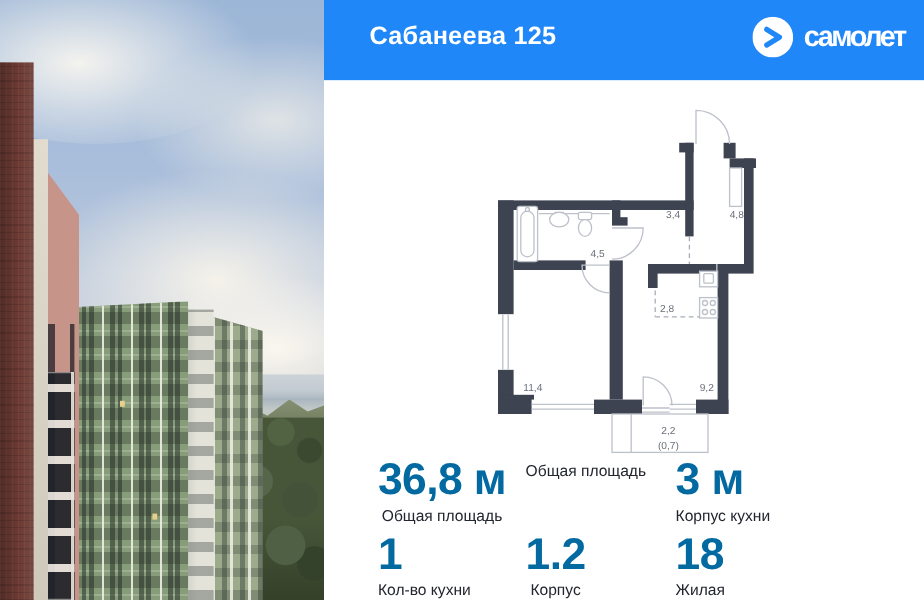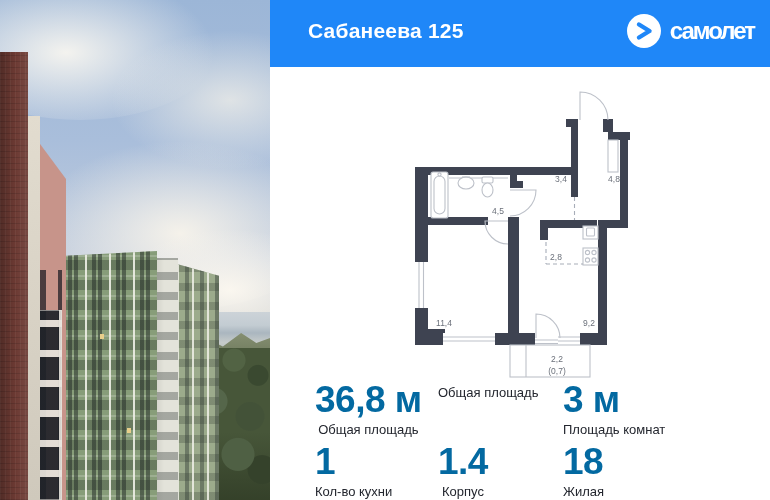--- a/index.html
+++ b/index.html
@@ -210,28 +210,28 @@
     <div class="stats">
       <div class="stat row1 col1">
         <div class="sv">36,8 м</div>
         <div class="sl">Общая площадь</div>
       </div>
       <div class="stat row1 col2">
         <div class="sl">Общая площадь</div>
       </div>
       <div class="stat row1 col3">
         <div class="sv">3 м</div>
-        <div class="sl">Площадь комнат</div>
+        <div class="sl">Корпус кухни</div>
       </div>
       <div class="stat row2 col1">
         <div class="sv">1</div>
         <div class="sl">Кол-во кухни</div>
       </div>
       <div class="stat row2 col2">
-        <div class="sv">1.4</div>
+        <div class="sv">1.2</div>
         <div class="sl">Корпус</div>
       </div>
       <div class="stat row2 col3">
         <div class="sv">18</div>
         <div class="sl">Жилая</div>
       </div>
     </div>
   </section>
 </div>
 

